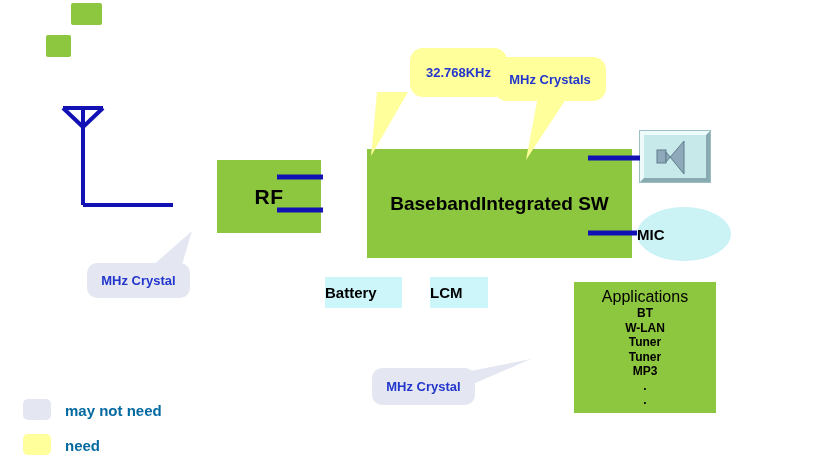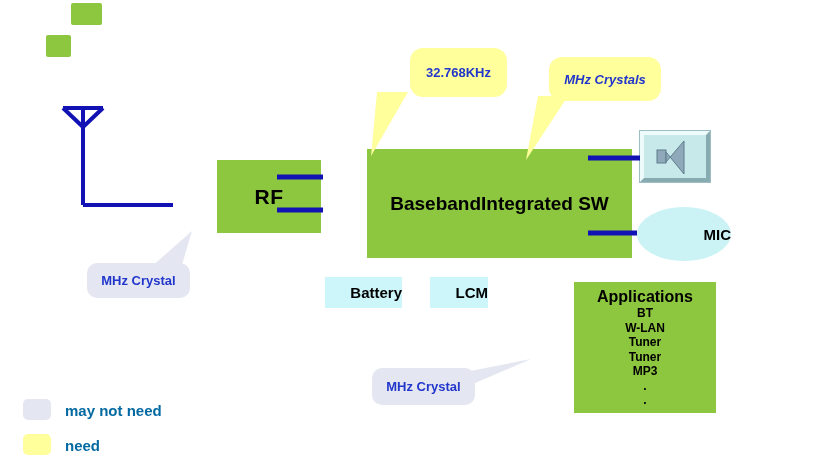--- a/index.html
+++ b/index.html
@@ -8,40 +8,40 @@
     font-family:"Liberation Sans", sans-serif;
   }
   .abs{position:absolute;}
   
   .green-box{background:#8DC63F;color:#000;font-weight:bold;display:flex;align-items:center;justify-content:center;margin-left:44px;}
   #corner-a{left:27px;top:3px;width:31px;height:22px;border-radius:2px;}
   #corner-b{left:2px;top:35px;width:25px;height:22px;border-radius:2px;}
   #rf-box{left:173px;top:160px;width:104px;height:73px;font-size:21px;letter-spacing:.5px;}
   #baseband-box{left:323px;top:149px;width:265px;height:109px;flex-direction:row;row-gap:14px;font-size:19px;}
   #apps-box{left:530px;top:282px;width:142px;height:131px;display:block;text-align:center;padding-top:6px;box-sizing:border-box;}
-  #apps-box .apps-title{font-size:16px;font-weight:bold;}
+  #apps-box .apps-title{font-size:16px;font-weight:normal;}
   #apps-box .apps-item{font-size:12px;font-weight:bold;line-height:14.5px;}
   
-  .cyan-box{background:#CDF6FA;color:#000;font-weight:bold;display:flex;align-items:center;justify-content:flex-end;font-size:15px;}
+  .cyan-box{background:#CDF6FA;color:#000;font-weight:bold;display:flex;align-items:center;justify-content:flex-start;font-size:15px;}
   #battery-box{left:325px;top:277px;width:77px;height:31px;}
   #lcm-box{left:430px;top:277px;width:58px;height:31px;}
   #mic-ellipse{left:637px;top:207px;width:94px;height:54px;border-radius:50%;background:#CBF3F6;}
   
   #speaker-btn{
     left:640px;top:131px;width:70px;height:51px;box-sizing:border-box;background:#C7E9EA;
     border:4px solid;border-color:#EEFBFB #87ABB1 #87ABB1 #EEFBFB;
     box-shadow:0 0 0 1px #9DBFC4;display:flex;align-items:center;justify-content:center;
   }
   
   .callout{border-radius:13px;display:flex;align-items:center;justify-content:center;
     font-weight:bold;font-size:13px;color:#2236CC;}
   .callout.yellow{background:#FFFF9C;}
   .callout.gray{background:#E4E7F1;}
   #callout-32k{left:370px;top:48px;width:97px;height:49px;margin-left:40px;}
-  #callout-mhz-crystals{left:549px;top:57px;width:112px;height:44px;font-style:italic;}
+  #callout-mhz-crystals{left:494px;top:57px;width:112px;height:44px;}
   #callout-mhz-crystal-rf{left:87px;top:263px;width:103px;height:35px;border-radius:10px;}
   #callout-mhz-crystal-apps{left:372px;top:368px;width:103px;height:37px;border-radius:10px;}
   
   .swatch{width:28px;height:21px;border-radius:5px;}
   #legend-swatch-gray{left:23px;top:399px;background:#E4E7F1;}
   #legend-swatch-yellow{left:23px;top:434px;background:#FFFF9C;}
   .legend-label{color:#0369a1;font-weight:bold;font-size:15px;}
   #legend-label-gray{left:65px;top:402px;}
   #legend-label-yellow{left:65px;top:437px;}
   

